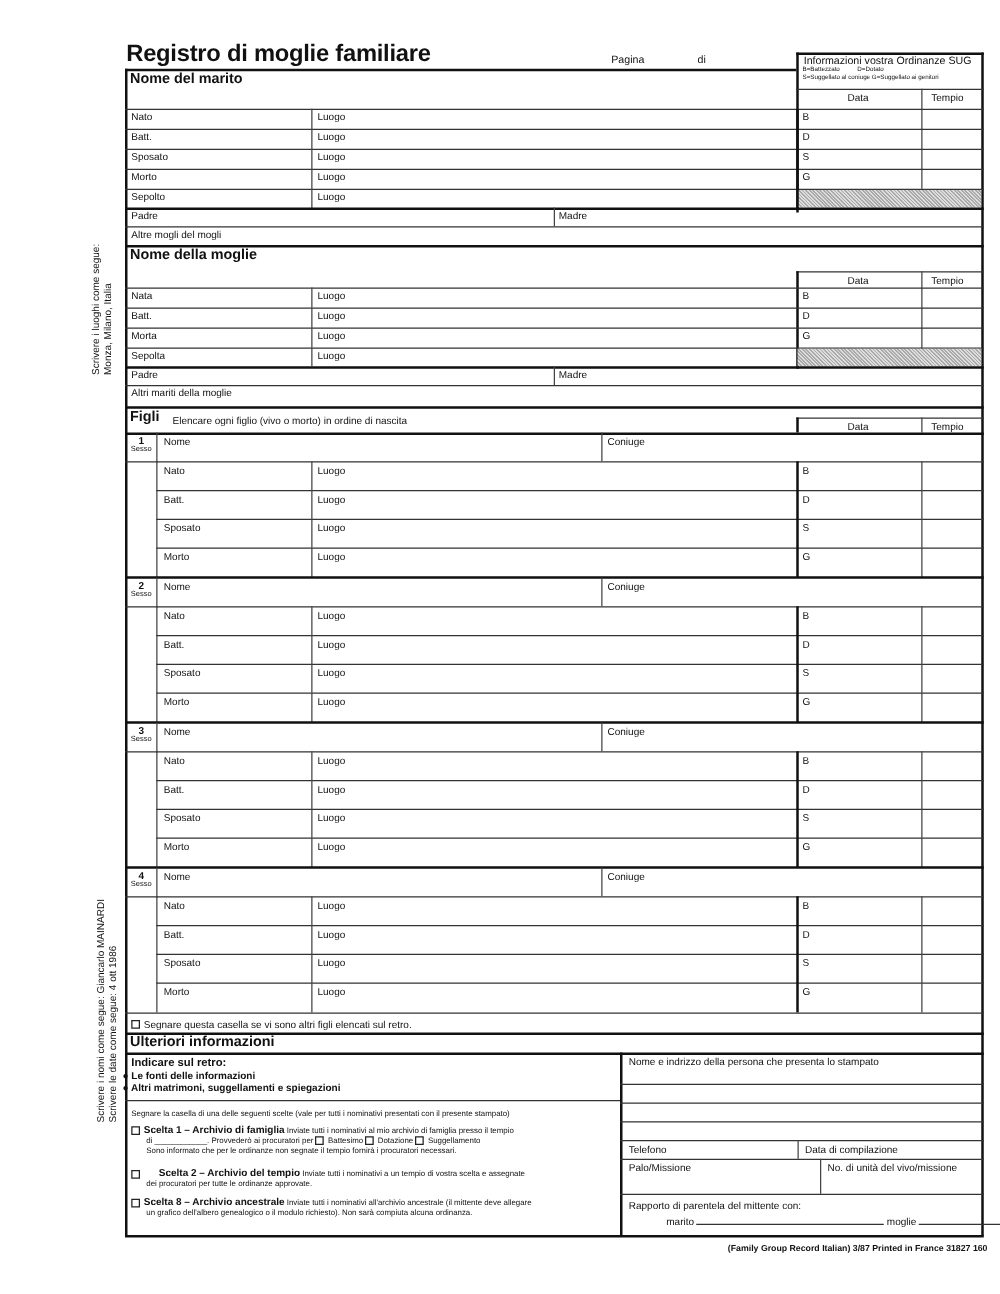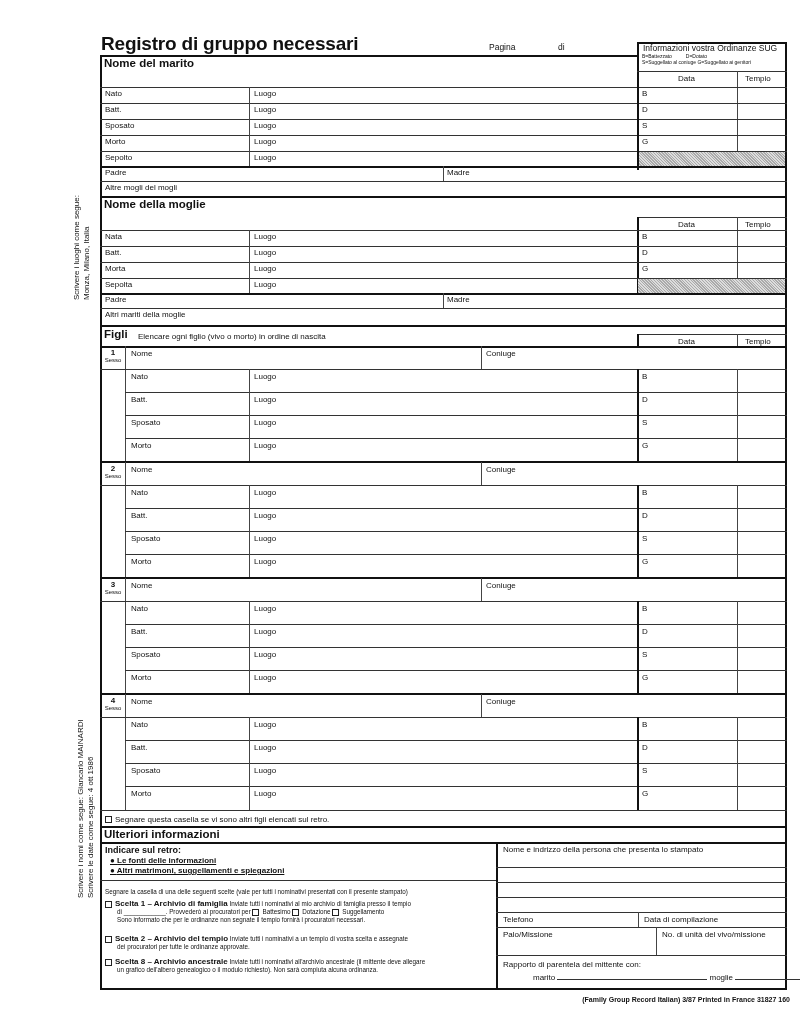--- a/index.html
+++ b/index.html
@@ -22,21 +22,21 @@
   .num { position: absolute; font-size: 8px; font-weight: bold; text-align: center; width: 24px; }
   .sesso { position: absolute; font-size: 6px; text-align: center; width: 24px; }
   .cb { display: inline-block; width: 7px; height: 7px; border: 1px solid #222; vertical-align: middle; margin-right: 3px; }
   .small { font-size: 6.3px; line-height: 8px; }
   .bold9 { font-size: 9px; font-weight: bold; }
   .footer { right: 10px; top: 996px; font-size: 7px; font-weight: bold; }
 </style>
 </head>
 <body>
 
-<div class="abs title">Registro di gruppo necessari</div>
+<div class="abs title">Registro di moglie familiare</div>
 <div class="abs pagina">Pagina</div>
 <div class="abs di">di</div>
 
 <div class="side" style="left:72px; top:300px;">
   <div>Scrivere i luoghi come segue:</div>
   <div>Monza, Milano, Italia</div>
 </div>
 <div class="side" style="left:76px; top:898px;">
   <div>Scrivere i nomi come segue: Giancarlo MAINARDI</div>
   <div>Scrivere le date come segue: 4 ott 1986</div>
@@ -264,36 +264,36 @@
 
 <div class="lbl" style="left:105px; top:815px;">
   <span class="cb"></span><span>Segnare questa casella se vi sono altri figli elencati sul retro.</span>
 </div>
 
 <div class="hl thick" style="left:100px; top:826px; width:687px;"></div>
 <div class="sec" style="left:104px; top:828px;">Ulteriori informazioni</div>
 <div class="hl thick" style="left:100px; top:842px; width:687px;"></div>
 
 <div class="abs bold9" style="left:105px; top:845px;">Indicare sul retro:</div>
-<div class="abs" style="left:110px; top:856px; font-size:8px; font-weight:bold; line-height:10px;text-decoration:underline;">
+<div class="abs" style="left:98px; top:856px; font-size:8px; font-weight:bold; line-height:10px;">
   <div>● <span>Le fonti delle informazioni</span></div>
   <div>● <span>Altri matrimoni, suggellamenti e spiegazioni</span></div>
 </div>
 <div class="hl" style="left:100px; top:880px; width:396px;"></div>
 
 <div class="abs small" style="left:105px; top:888px;">Segnare la casella di una delle seguenti scelte (vale per tutti i nominativi presentati con il presente stampato)</div>
 
 <div class="abs small" style="left:105px; top:900px; width:390px;">
   <div><span class="cb"></span><b style="font-size:8px;">Scelta 1 – Archivio di famiglia</b> <span>Inviate tutti i nominativi al mio archivio di famiglia presso il tempio</span></div>
   <div style="padding-left:12px;"><span>di ____________. Provvederò ai procuratori per</span> <span class="cb"></span><span>Battesimo</span> <span class="cb"></span><span>Dotazione</span> <span class="cb"></span><span>Suggellamento</span></div>
   <div style="padding-left:12px;">Sono informato che per le ordinanze non segnate il tempio fornirà i procuratori necessari.</div>
 </div>
 
 <div class="abs small" style="left:105px; top:935px; width:390px;">
-  <div><span class="cb"></span><b style="font-size:8px;">Scelta 2 – Archivio del tempio</b> <span>Inviate tutti i nominativi a un tempio di vostra scelta e assegnate</span></div>
+  <div><span class="cb"></span><b style="font-size:8px;margin-left:12px;">Scelta 2 – Archivio del tempio</b> <span>Inviate tutti i nominativi a un tempio di vostra scelta e assegnate</span></div>
   <div style="padding-left:12px;">dei procuratori per tutte le ordinanze approvate.</div>
 </div>
 
 <div class="abs small" style="left:105px; top:958px; width:390px;">
   <div><span class="cb"></span><b style="font-size:8px;">Scelta 8 – Archivio ancestrale</b> <span>Inviate tutti i nominativi all'archivio ancestrale (il mittente deve allegare</span></div>
   <div style="padding-left:12px;">un grafico dell'albero genealogico o il modulo richiesto). Non sarà compiuta alcuna ordinanza.</div>
 </div>
 
 <div class="vl thick" style="left:496px; top:842px; height:147px;"></div>
 <div class="lbl" style="left:503px; top:845px;">Nome e indrizzo della persona che presenta lo stampato</div>

